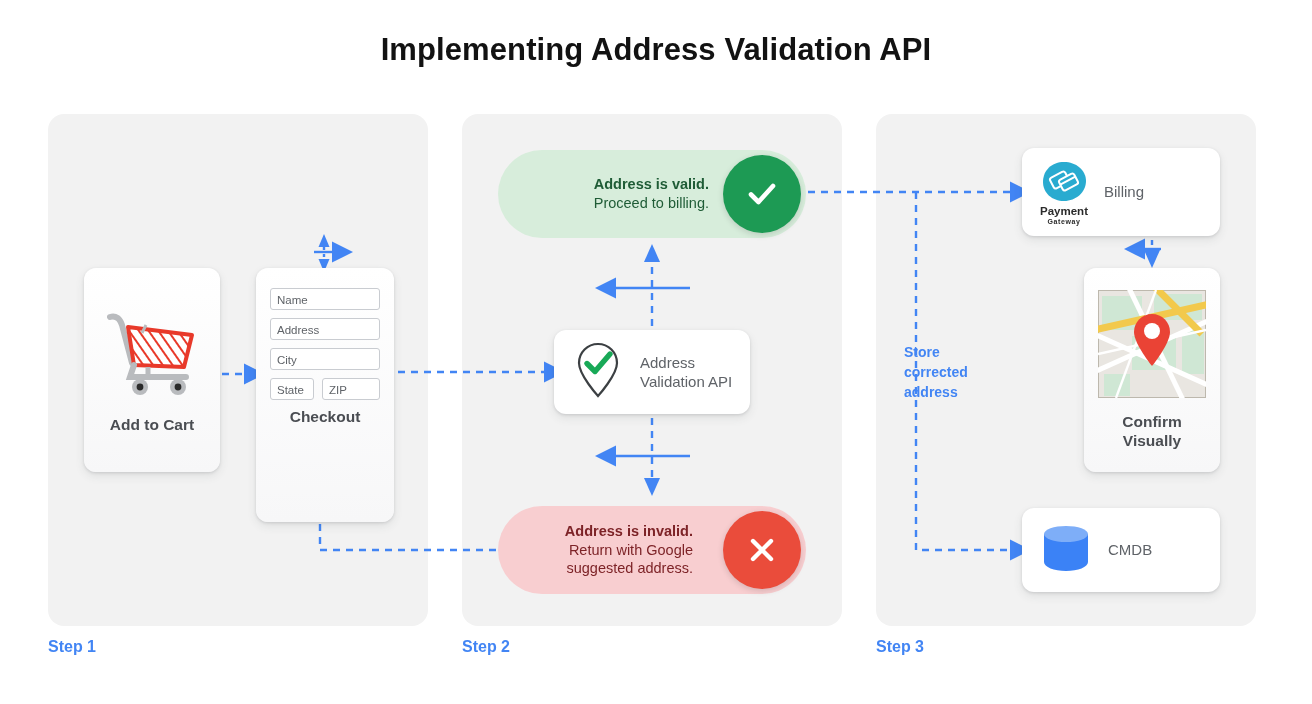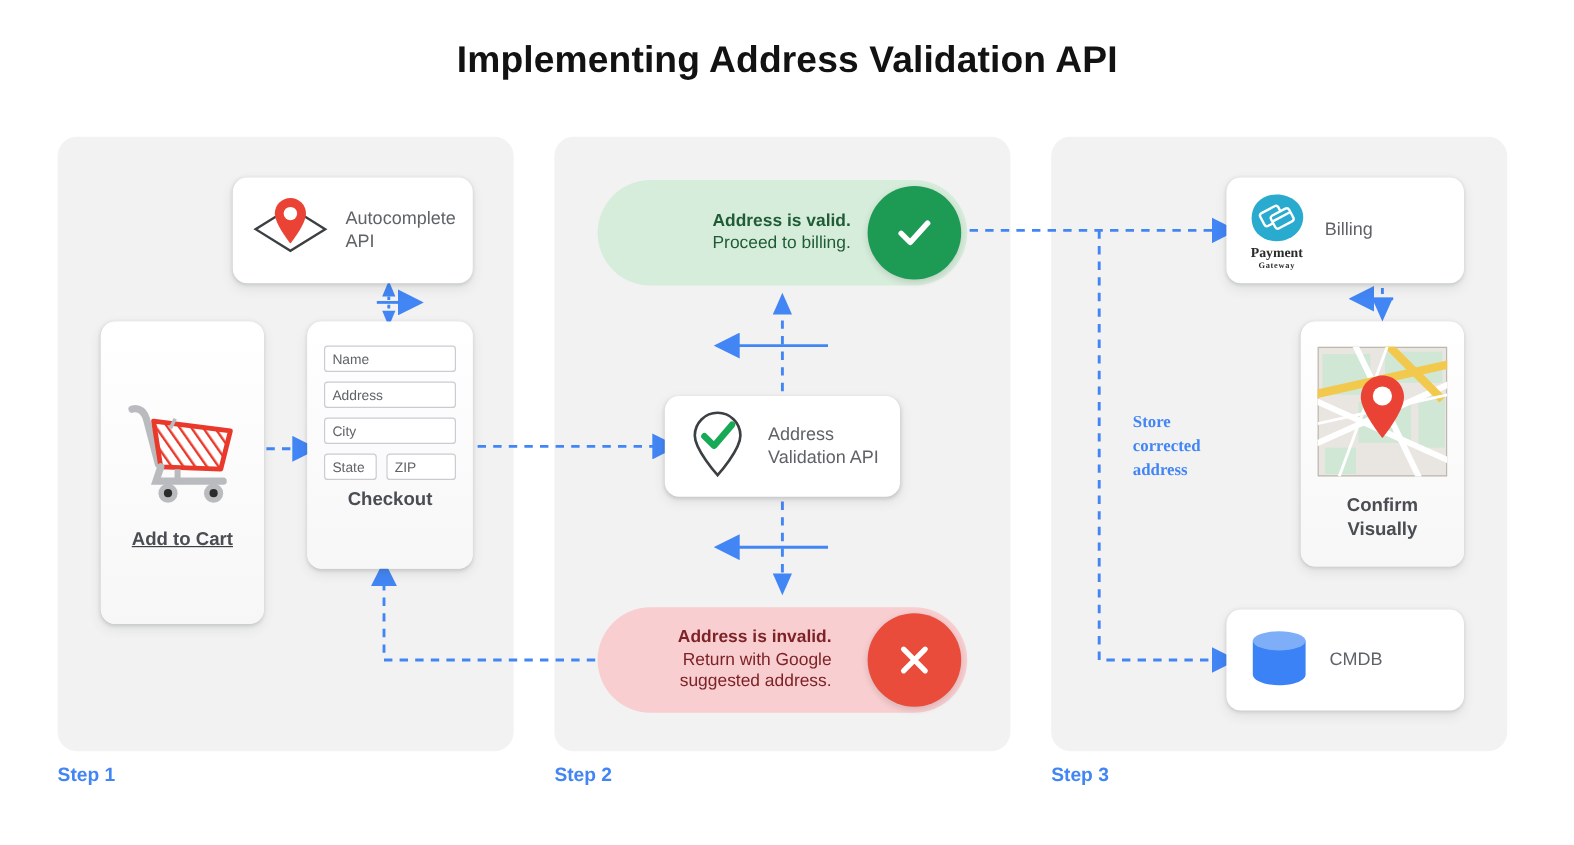--- a/index.html
+++ b/index.html
@@ -78,22 +78,22 @@
     font-size: 15.5px;
     font-weight: bold;
     color: #4a4d52;
     text-align: center;
     line-height: 1.25;
     white-space: pre-line;
   }
 
   
   #card-autocomplete { left: 194px; top: 148px; width: 200px; height: 88px; }
-  #card-cart        { left: 84px;  top: 268px; width: 136px; height: 252px; text-decoration: underline; }
-  #card-checkout    { left: 256px; top: 268px; width: 138px; height: 206px; }
+  #card-cart        { left: 84px;  top: 268px; width: 136px; height: 204px; }
+  #card-checkout    { left: 256px; top: 268px; width: 138px; height: 254px; }
   #card-validation  { left: 554px; top: 330px; width: 196px; height: 84px; }
   #card-billing     { left: 1022px; top: 148px; width: 198px; height: 88px; }
   #card-map         { left: 1084px; top: 268px; width: 136px; height: 204px; }
   #card-cmdb        { left: 1022px; top: 508px; width: 198px; height: 84px; }
 
   
   .pill {
     position: absolute;
     border-radius: 48px;
     display: flex;
@@ -147,28 +147,27 @@
   .checkout-title {
     text-align: center;
     font-size: 15.5px;
     font-weight: bold;
     color: #4a4d52;
   }
 
   
   #store-note {
     position: absolute;
-    left: 944px; top: 343px;
+    left: 904px; top: 343px;
     width: 90px;
     font-size: 14px;
     font-weight: bold;
     color: #4285f4;
     line-height: 1.42;
     white-space: pre-line;
-    font-family: Liberation Serif, serif;
   }
 
   
   #wires { position: absolute; inset: 0; pointer-events: none; }
 
   .map-thumb { width: 108px; height: 108px; }
 </style>
 </head>
 <body>
 
@@ -225,33 +224,20 @@
       <line x1="652" y1="418" x2="652" y2="482" stroke="#4285f4" stroke-width="2.4" stroke-dasharray="7 6"></line>
       <path d="M652,496 L644,478 L660,478 Z" fill="#4285f4"></path>
     </g>
 
     <g>
       <line x1="1152" y1="240" x2="1152" y2="252" stroke="#4285f4" stroke-width="2.4" stroke-dasharray="5 5"></line>
       <path d="M1152,268 L1144,250 L1160,250 Z" fill="#4285f4"></path>
     </g>
   </svg>
 
-  <div class="card" id="card-autocomplete">
-    <div class="card-row">
-      <span>
-        <svg width="64" height="58" viewBox="0 0 64 58">
-          <path d="M32 12 L61 30 L32 48 L3 30 Z" fill="none" stroke="#3c4043" stroke-width="2"></path>
-          <path d="M32 4 C24.8 4 19 9.8 19 17 C19 26 32 42 32 42 C32 42 45 26 45 17 C45 9.8 39.2 4 32 4 Z" fill="#ea4335"></path>
-          <circle cx="32" cy="17" r="5.6" fill="#fff"></circle>
-        </svg>
-      </span>
-      <span class="card-label">Autocomplete
-API</span>
-    </div>
-  </div>
 
   <div class="card soft" id="card-cart">
     <div class="card-col">
       <span>
         <svg width="104" height="96" viewBox="0 0 104 96">
           <defs>
             <pattern id="hatch" width="8" height="8" patternTransform="rotate(-35)" patternUnits="userSpaceOnUse">
               <rect width="8" height="8" fill="#fff"></rect>
               <line x1="0" y1="0" x2="0" y2="8" stroke="#e8392a" stroke-width="4"></line>
             </pattern>
@@ -317,21 +303,21 @@
     </div>
     <div class="pill-badge" id="badge-invalid">
       <svg width="40" height="40" viewBox="0 0 40 40">
         <path d="M11 11 L29 29 M29 11 L11 29" fill="none" stroke="#fff" stroke-width="4.4" stroke-linecap="round"></path>
       </svg>
     </div>
   </div>
 
   <div class="card" id="card-billing">
     <div class="card-row">
-      <span style="display:flex;flex-direction:column;align-items:center;gap:1px;font-family:Liberation Serif, serif;">
+      <span style="display:flex;flex-direction:column;align-items:center;gap:1px;">
         <svg width="52" height="46" viewBox="0 0 52 46">
           <path d="M26 3 C38 3 48 11 48 22 C48 33 38 42 26 42 C14 42 5 34 5 23 C5 11 14 3 26 3 Z" fill="#29abd0"></path>
           <g transform="rotate(-28 26 22)">
             <rect x="14" y="13" width="17" height="12" rx="2.4" fill="none" stroke="#fff" stroke-width="2"></rect>
             <rect x="21" y="19" width="17" height="12" rx="2.4" fill="#29abd0" stroke="#fff" stroke-width="2"></rect>
             <line x1="21" y1="23.5" x2="38" y2="23.5" stroke="#fff" stroke-width="2"></line>
           </g>
         </svg>
         <span style="font-size:11.5px;font-weight:bold;color:#2b2b2b;line-height:1;">Payment</span>
         <span style="font-size:7px;font-weight:bold;color:#2b2b2b;letter-spacing:.6px;line-height:1;">Gateway</span>

